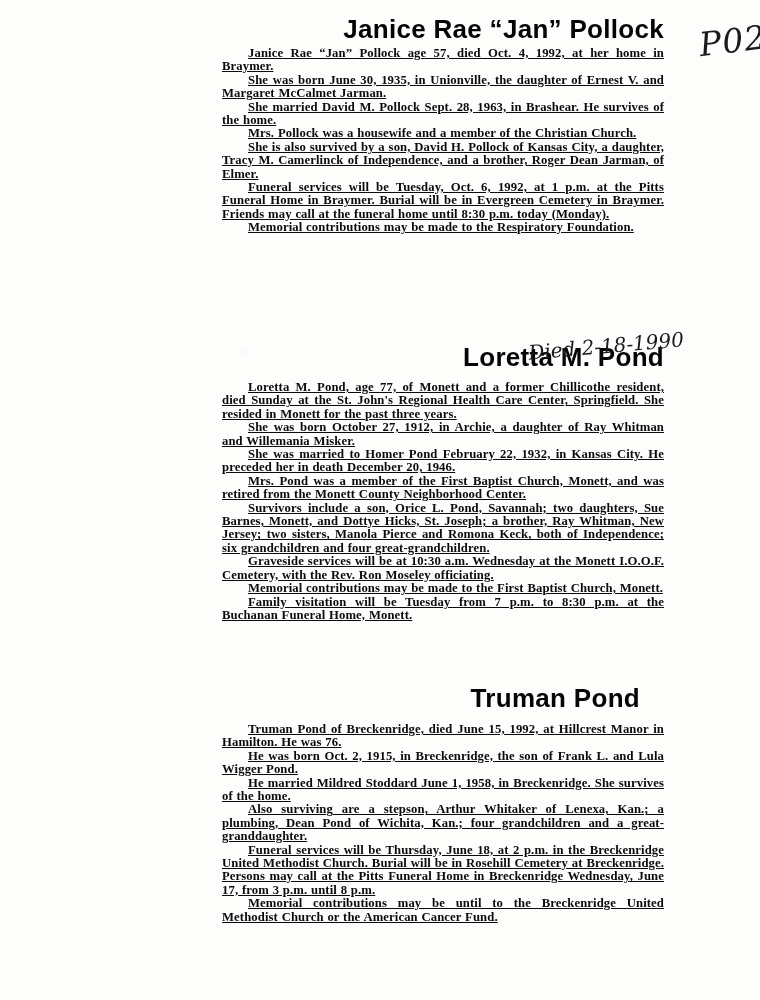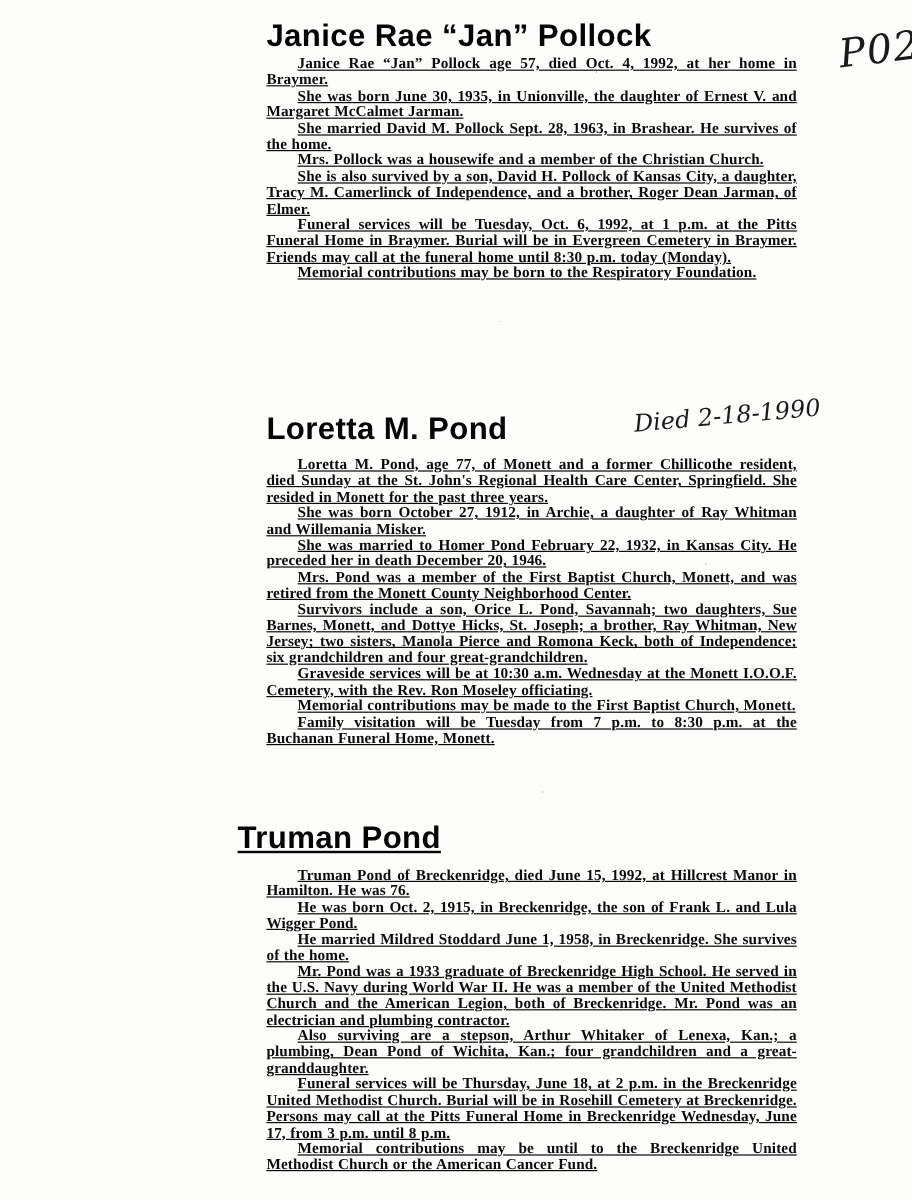--- a/index.html
+++ b/index.html
@@ -31,40 +31,40 @@
   .obituary {
     position: absolute;
     left: 222px;
     width: 442px;
   }
   .obit-title {
     font-family: "Liberation Sans", sans-serif;
     font-weight: bold;
     font-size: 26px;
     line-height: 29px;
-    text-align: left;
+    text-align: right;
     margin: 0;
     letter-spacing: 0.3px;
     color: #050505;
     white-space: nowrap;
   }
   .obit-body { margin-top: 3px; text-decoration: underline; }
   .obit-body p {
     margin: 0;
     font-size: 12.7px;
     line-height: 13.4px;
     font-weight: bold;
     text-align: justify;
     text-indent: 26px;
     letter-spacing: 0.1px;
     word-spacing: 0.5px;
   }
   #obit-loretta .obit-body { margin-top: 9px; }
   #obit-truman .obit-body { margin-top: 10px; }
-  #obit-truman .obit-title { transform: translateX(-24px); text-decoration: underline; }
+  #obit-truman .obit-title { transform: translateX(-24px); }
 
   .handwriting {
     font-family: "DejaVu Serif", serif;
     font-style: italic;
     color: #1a1a1a;
   }
   .corner-code {
     position: absolute;
     left: 699px;
     top: 22px;
@@ -93,21 +93,21 @@
 
   <section class="obituary" id="obit-janice" style="top:15px;">
     <h1 class="obit-title">Janice Rae “Jan” Pollock</h1>
     <div class="obit-body">
       <p>Janice Rae “Jan” Pollock age 57, died Oct. 4, 1992, at her home in Braymer.</p>
       <p>She was born June 30, 1935, in Unionville, the daughter of Ernest V. and Margaret McCalmet Jarman.</p>
       <p>She married David M. Pollock Sept. 28, 1963, in Brashear. He survives of the home.</p>
       <p>Mrs. Pollock was a housewife and a member of the Christian Church.</p>
       <p>She is also survived by a son, David H. Pollock of Kansas City, a daughter, Tracy M. Camerlinck of Independence, and a brother, Roger Dean Jarman, of Elmer.</p>
       <p>Funeral services will be Tuesday, Oct. 6, 1992, at 1 p.m. at the Pitts Funeral Home in Braymer. Burial will be in Evergreen Cemetery in Braymer. Friends may call at the funeral home until 8:30 p.m. today (Monday).</p>
-      <p>Memorial contributions may be born to the Respiratory Foundation.</p>
+      <p>Memorial contributions may be made to the Respiratory Foundation.</p>
     </div>
   </section>
 
   <section class="obituary" id="obit-loretta" style="top:343px;">
     <div class="handwriting died-note">Died 2-18-1990</div>
     <h1 class="obit-title">Loretta M. Pond</h1>
     <div class="obit-body">
       <p>Loretta M. Pond, age 77, of Monett and a former Chillicothe resident, died Sunday at the St. John's Regional Health Care Center, Springfield. She resided in Monett for the past three years.</p>
       <p>She was born October 27, 1912, in Archie, a daughter of Ray Whitman and Willemania Misker.</p>
       <p>She was married to Homer Pond February 22, 1932, in Kansas City. He preceded her in death December 20, 1946.</p>
@@ -118,20 +118,19 @@
       <p>Family visitation will be Tuesday from 7 p.m. to 8:30 p.m. at the Buchanan Funeral Home, Monett.</p>
     </div>
   </section>
 
   <section class="obituary" id="obit-truman" style="top:684px;">
     <h1 class="obit-title">Truman Pond</h1>
     <div class="obit-body">
       <p>Truman Pond of Breckenridge, died June 15, 1992, at Hillcrest Manor in Hamilton. He was 76.</p>
       <p>He was born Oct. 2, 1915, in Breckenridge, the son of Frank L. and Lula Wigger Pond.</p>
       <p>He married Mildred Stoddard June 1, 1958, in Breckenridge. She survives of the home.</p>
-      <p>Mr. Pond was a 1933 graduate of Breckenridge High School. He served in the U.S. Navy during World War II. He was a member of the United Methodist Church and the American Legion, both of Breckenridge. Mr. Pond was an electrician and plumbing contractor.</p>
       <p>Also surviving are a stepson, Arthur Whitaker of Lenexa, Kan.; a plumbing, Dean Pond of Wichita, Kan.; four grandchildren and a great-granddaughter.</p>
       <p>Funeral services will be Thursday, June 18, at 2 p.m. in the Breckenridge United Methodist Church. Burial will be in Rosehill Cemetery at Breckenridge. Persons may call at the Pitts Funeral Home in Breckenridge Wednesday, June 17, from 3 p.m. until 8 p.m.</p>
       <p>Memorial contributions may be until to the Breckenridge United Methodist Church or the American Cancer Fund.</p>
     </div>
   </section>
 
 </div>
 
 </body></html>

